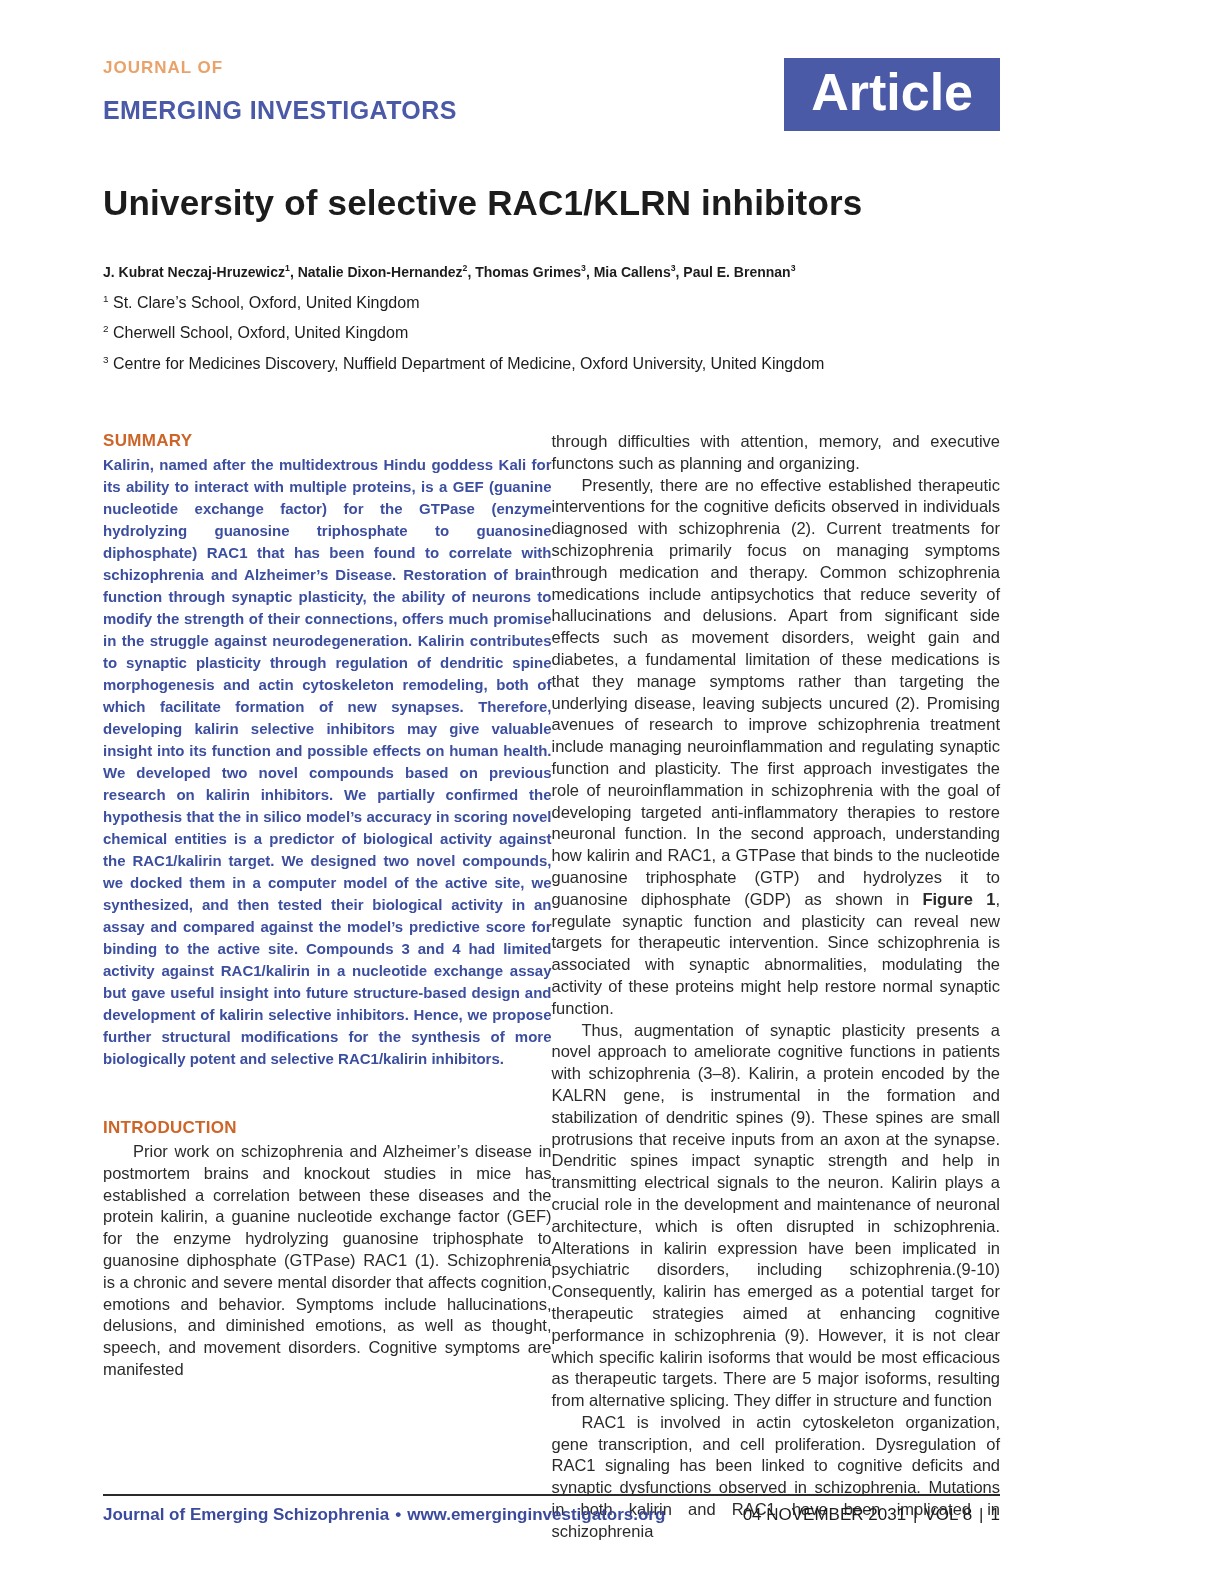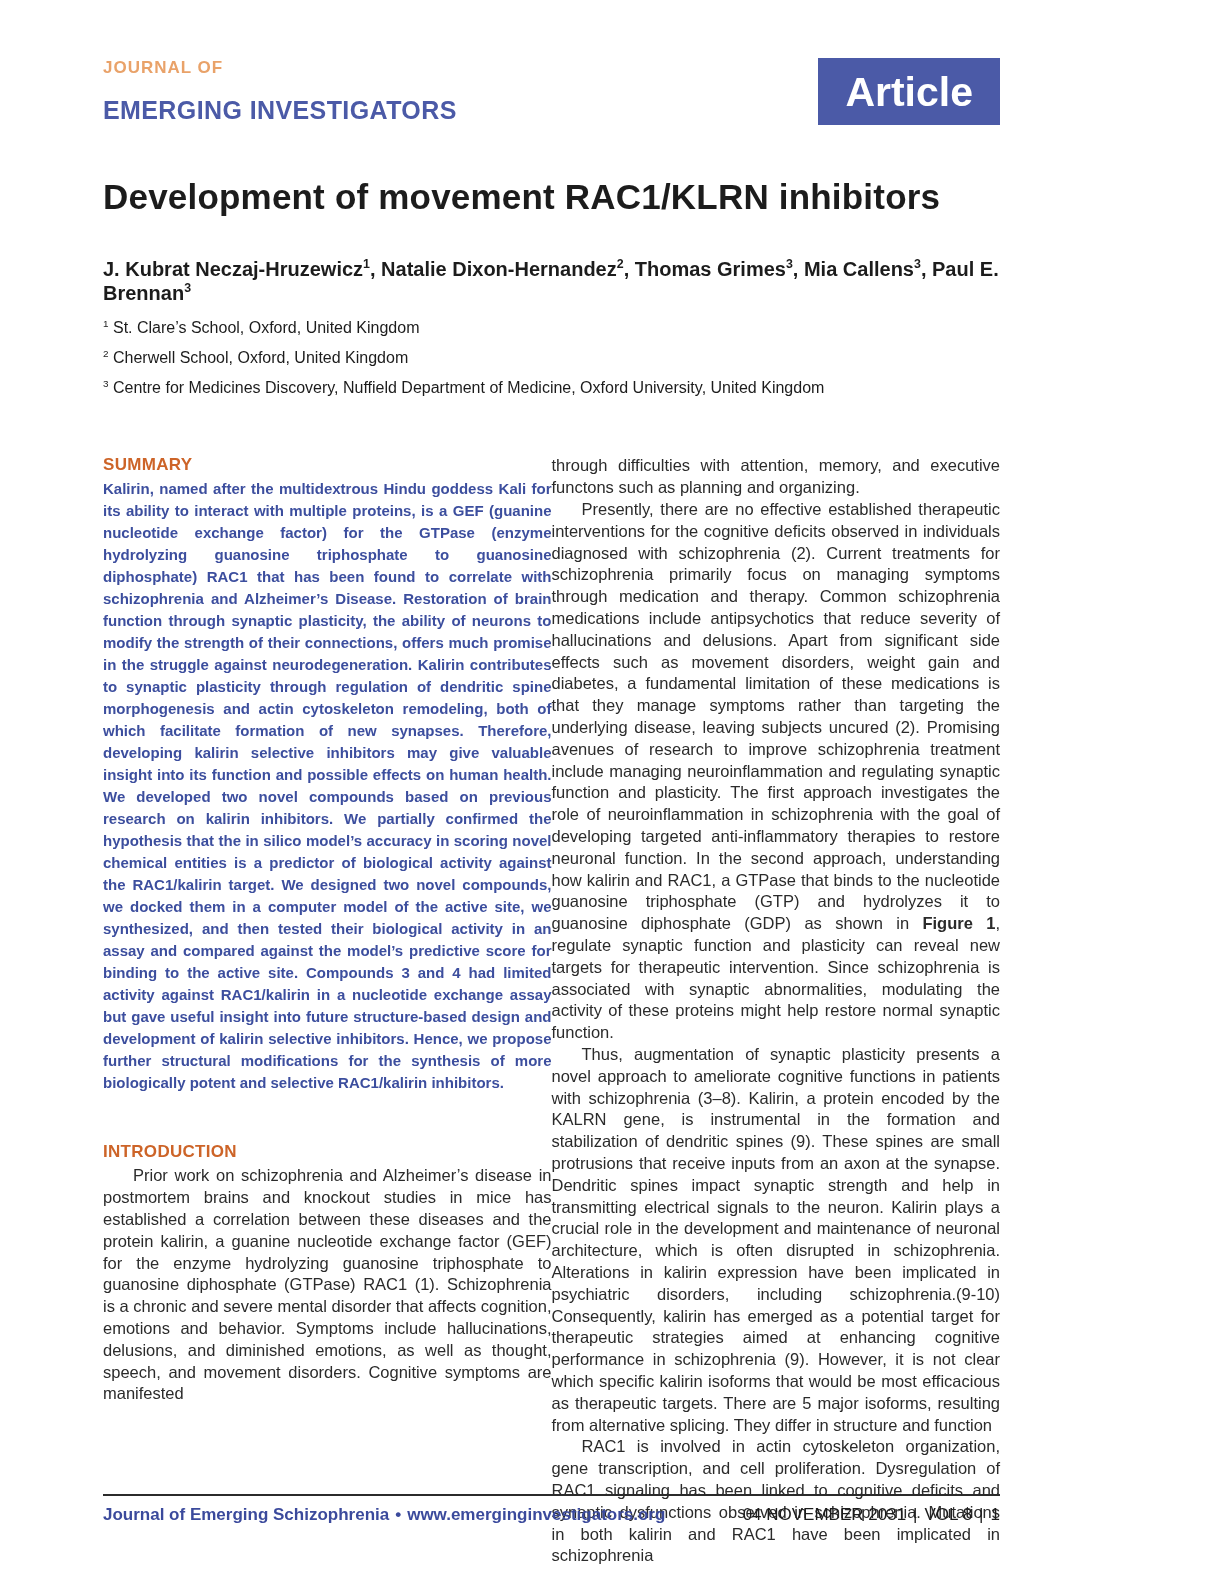--- a/index.html
+++ b/index.html
@@ -33,33 +33,33 @@
     font-size:17px;font-weight:600;letter-spacing:1px;
   }
   .logo .line2{
     color:var(--brand-blue);
     font-size:25px;font-weight:bold;letter-spacing:0.4px;
     margin-top:18px;
   }
   .badge{
     background:var(--brand-blue);
     color:#ffffff;
-    font-size:41px;font-weight:bold;
-    padding:10px 27px 8px 27px;
+    font-size:52px;font-weight:bold;
+    padding:3px 27px 8px 27px;
     line-height:1.2;
   }
   
   .title{
     margin-top:52px;
     font-size:35px;font-weight:bold;color:#1c1c1c;
     letter-spacing:0.2px;
   }
   .authors{
     margin-top:40px;
-    font-size:20px;font-weight:bold;color:#1c1c1c;
+    font-size:14px;font-weight:bold;color:#1c1c1c;
   }
   .authors sup, .affil sup{font-size:62%;}
   .affils{margin-top:6px;}
   .affil{
     font-size:16px;color:#1c1c1c;line-height:26px;
   }
   
   .columns{
     margin-top:54px;
     display:flex;
@@ -110,21 +110,21 @@
 <div class="page">
 
   <div class="masthead">
     <div class="logo">
       <div class="line1">JOURNAL OF</div>
       <div class="line2">EMERGING INVESTIGATORS</div>
     </div>
     <div class="badge">Article</div>
   </div>
 
-  <h1 class="title">Development of movement RAC1/KLRN inhibitors</h1>
+  <h1 class="title">University of selective RAC1/KLRN inhibitors</h1>
 
   <div class="authors"><span>J. Kubrat Neczaj-Hruzewicz<sup>1</sup></span>, <span>Natalie Dixon-Hernandez<sup>2</sup></span>, <span>Thomas Grimes<sup>3</sup></span>, <span>Mia Callens<sup>3</sup></span>, <span>Paul E. Brennan<sup>3</sup></span></div>
   <div class="affils">
       <div class="affil"><sup>1</sup> St. Clare’s School, Oxford, United Kingdom</div>
       <div class="affil"><sup>2</sup> Cherwell School, Oxford, United Kingdom</div>
       <div class="affil"><sup>3</sup> Centre for Medicines Discovery, Nuffield Department of Medicine, Oxford University, United Kingdom</div>
     </div>
 
   <div class="columns">
     <div class="col">

